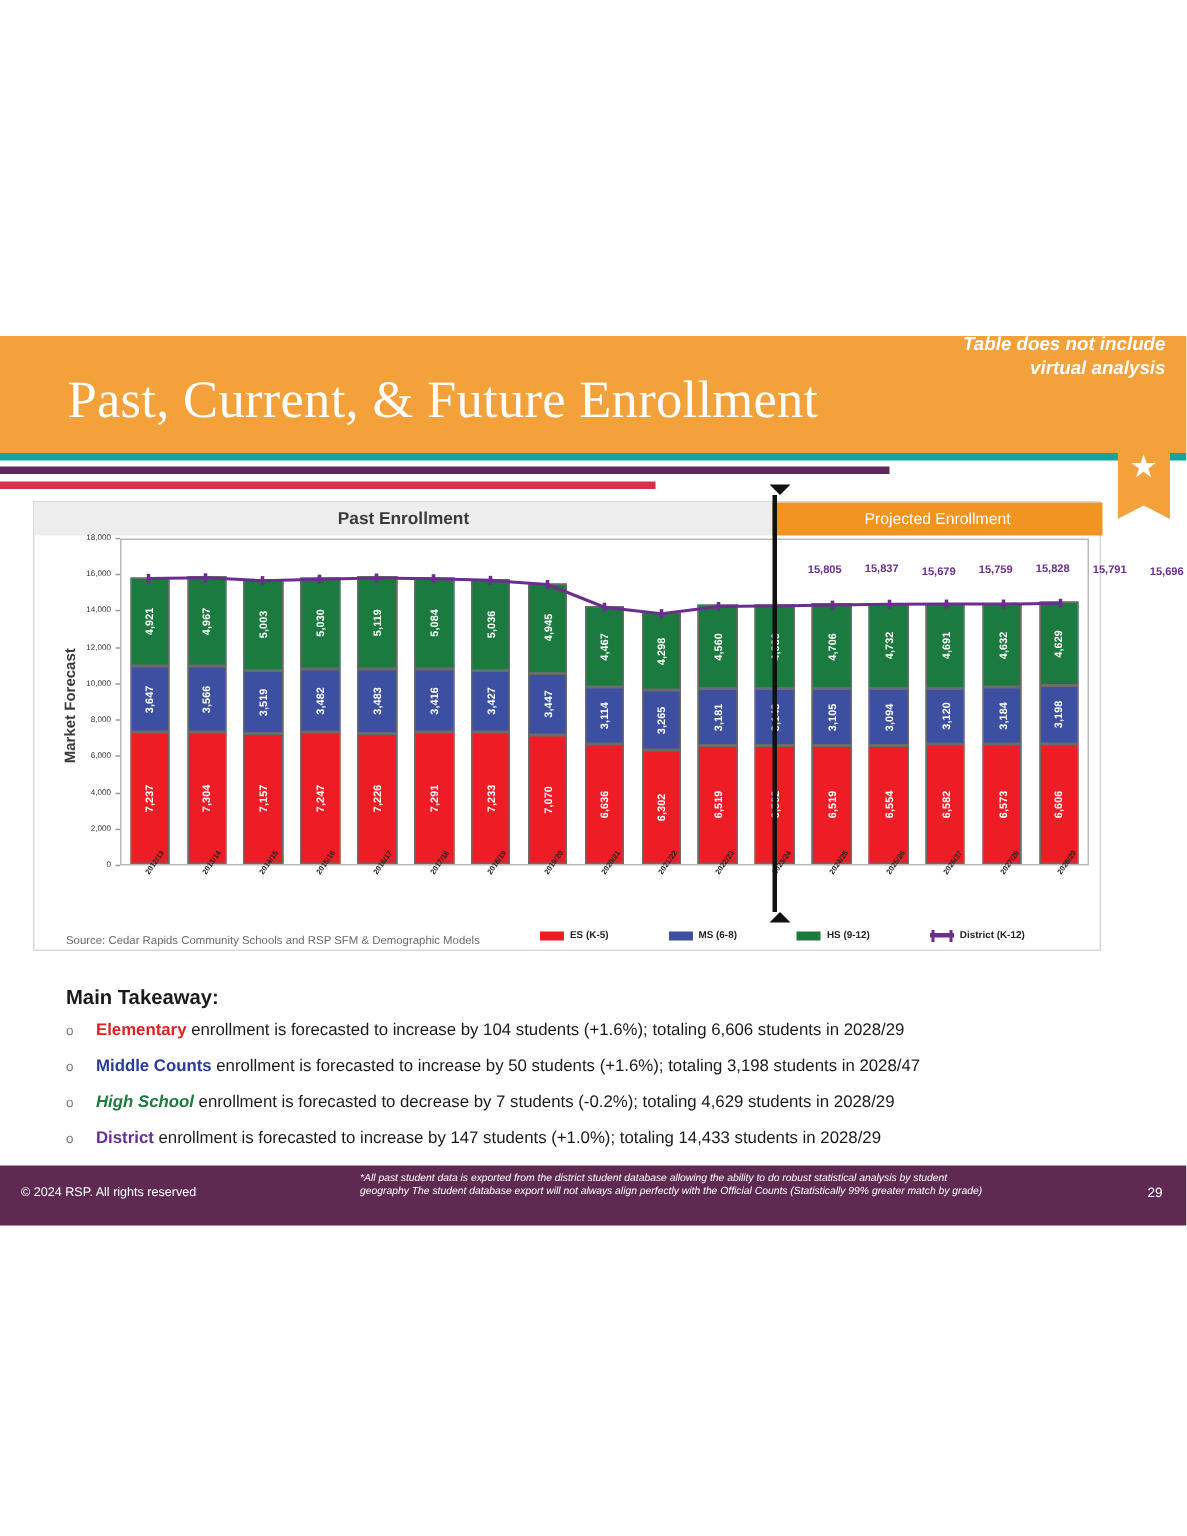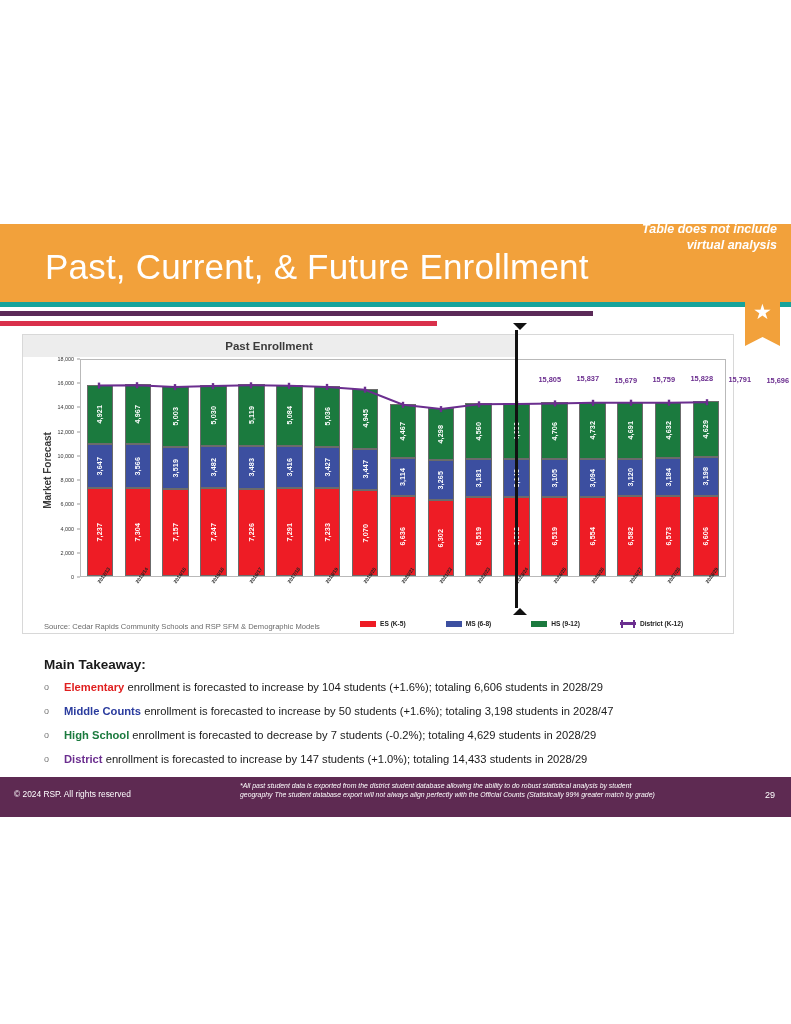--- a/index.html
+++ b/index.html
@@ -13,21 +13,21 @@
 
   
   .header-band {
     position: absolute; left: 0; top: 224px; width: 791px; height: 78px;
     background: #F2A13B;
   }
   .slide-title {
     position: absolute; left: 45px; top: 247px;
     font-size: 35px; font-weight: 400; color: #ffffff;
     letter-spacing: 0.2px; white-space: nowrap;
-    font-family: Liberation Sans, sans-serif;
+    font-family: Liberation Serif, serif;
   }
   .note-line {
     position: absolute; right: 14px;
     color: #ffffff; font-style: italic; font-weight: bold;
     font-size: 12.5px; text-align: right; white-space: nowrap;
   }
   .note-1 { top: 222px; }
   .note-2 { top: 238px; }
 
   
@@ -180,20 +180,21 @@
   <div class="rule rule-red"></div>
 
   <div class="ribbon">
     <div class="ribbon-body"></div>
     <div class="ribbon-star">★</div>
   </div>
 
   <div class="chart-panel">
     <div class="panel-head">
       <div class="past-head">Past Enrollment</div>
+      <div class="proj-head">Projected Enrollment</div>
     </div>
     <div class="ylabel">Market Forecast</div>
 
     <div class="plot-wrap">
       <div class="yaxis" id="yaxis">
           <div class="ytick" style="top: 218px;">0</div>
           <div class="ytick-mark" style="top: 218px;"></div>
           <div class="ytick" style="top: 193.778px;">2,000</div>
           <div class="ytick-mark" style="top: 193.778px;"></div>
           <div class="ytick" style="top: 169.556px;">4,000</div>
@@ -487,21 +488,21 @@
       <div class="leg-item">
         <div class="leg-line" style="background: rgb(107, 46, 143);"></div>
         <div class="leg-text">District (K-12)</div>
       </div>
     </div>
 
   <div class="takeaway-title">Main Takeaway:</div>
   <div id="takeaways">
       <div class="tk-row" style="top: 681px;"><span class="tk-bullet">o</span><span class="tk-text"><span class="tk-key" style="color: rgb(224, 32, 32);">Elementary</span><span> enrollment is forecasted to increase by 104 students (+1.6%); totaling 6,606 students in 2028/29</span></span></div>
       <div class="tk-row" style="top: 705px;"><span class="tk-bullet">o</span><span class="tk-text"><span class="tk-key" style="color: rgb(42, 59, 158);">Middle Counts</span><span> enrollment is forecasted to increase by 50 students (+1.6%); totaling 3,198 students in 2028/47</span></span></div>
-      <div class="tk-row" style="top: 729px;"><span class="tk-bullet">o</span><span class="tk-text"><span class="tk-key" style="color: rgb(27, 122, 62);">High School</span><span> enrollment is forecasted to decrease by 7 students (-0.2%); totaling 4,629 students in 2028/29</span></span></div>
+      <div class="tk-row" style="top: 729px;"><span class="tk-bullet">o</span><span class="tk-text"><span class="tk-key" style="color: rgb(27, 122, 62); font-style: italic;">High School</span><span> enrollment is forecasted to decrease by 7 students (-0.2%); totaling 4,629 students in 2028/29</span></span></div>
       <div class="tk-row" style="top: 753px;"><span class="tk-bullet">o</span><span class="tk-text"><span class="tk-key" style="color: rgb(107, 46, 143);">District</span><span> enrollment is forecasted to increase by 147 students (+1.0%); totaling 14,433 students in 2028/29</span></span></div>
     </div>
 
   <div class="footer"></div>
   <div class="foot-left">© 2024 RSP. All rights reserved</div>
   <div class="foot-center">
     <div>*All past student data is exported from the district student database allowing the ability to do robust statistical analysis by student</div>
     <div>geography The student database export will not always align perfectly with the Official Counts (Statistically 99% greater match by grade)</div>
   </div>
   <div class="foot-page">29</div>

